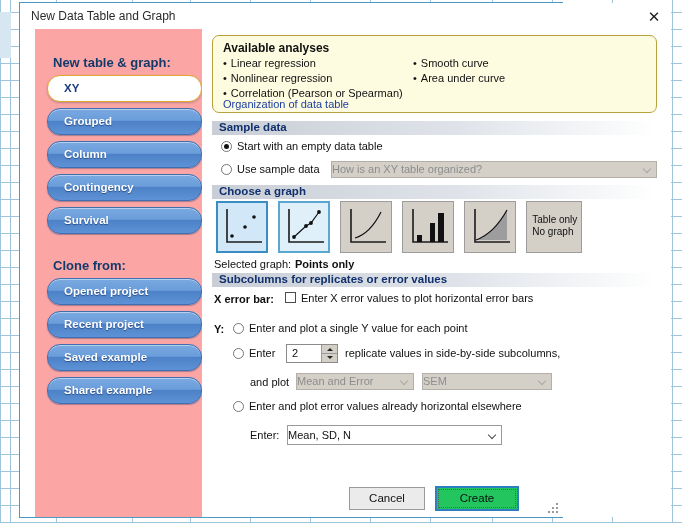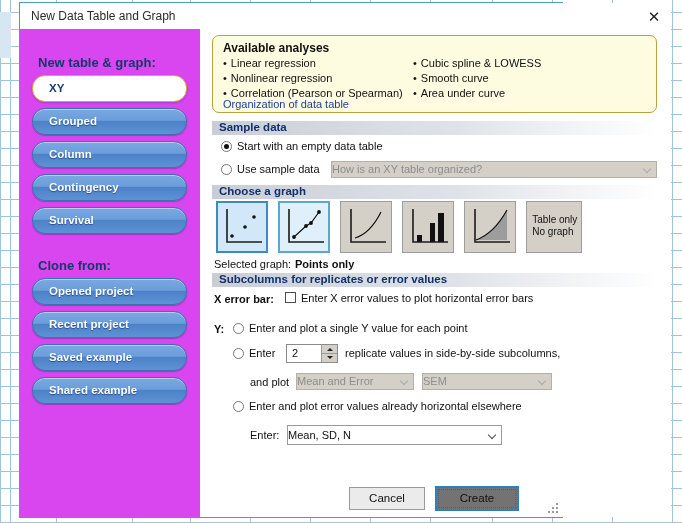--- a/index.html
+++ b/index.html
@@ -27,22 +27,22 @@
   #close-btn{
     position:absolute;right:6px;top:3px;width:22px;height:20px;
     display:flex;align-items:center;justify-content:center;
     font-size:15px;color:#1d1d1d;cursor:default;line-height:1;
   }
   #resize-grip{position:absolute;right:3px;bottom:3px;width:11px;height:11px;}
   #resize-grip i{position:absolute;width:2px;height:2px;background:#9a9a9a;}
 
   
   #sidebar{
-    position:absolute;left:0;top:26px;width:180px;height:488px;
-    background:#d946ef;
+    position:absolute;left:15px;top:26px;width:180px;height:488px;
+    background:#fca5a5;
   }
   .side-heading{
     color:#123a6b;font-weight:bold;font-size:13px;
     margin:0 0 5px 18px;
   }
   .side-btn{
     position:relative;display:block;width:155px;height:27px;margin:0 0 6px 12px;
     border-radius:13px;box-sizing:border-box;
     background:linear-gradient(to bottom,#7ba9e0 0%,#6a9ddb 45%,#4e82c8 50%,#5d92d6 100%);
     border:1px solid #3e6fb0;
@@ -151,21 +151,21 @@
     border-left:5px solid transparent;border-right:5px solid transparent;border-top:5px solid #1a4d86;
   }
 
   
   .btn{
     position:absolute;height:23px;box-sizing:border-box;
     background:#ebebeb;border:1px solid #9a9a9a;
     font-size:11.5px;color:#101010;text-align:center;line-height:21px;cursor:default;
   }
   .btn.default{
-    border:2px solid #2e7fc0;background:#737373;
+    border:2px solid #2e7fc0;background:#22c55e;
   }
   .btn.default .inner{
     position:absolute;left:1px;top:1px;right:1px;bottom:1px;
     border:1px dotted #5a5a5a;line-height:17px;
   }
 </style>
 </head>
 <body>
 
 <div id="bg-sheet">
@@ -242,21 +242,20 @@
   <div id="content">
 
     <div id="analyses-box">
       <div id="analyses-title">Available analyses</div>
       <div class="an-col left">
         <div class="an-item">Linear regression</div>
         <div class="an-item">Nonlinear regression</div>
         <div class="an-item">Correlation (Pearson or Spearman)</div>
       </div>
       <div class="an-col right">
-        <div class="an-item">Cubic spline &amp; LOWESS</div>
         <div class="an-item">Smooth curve</div>
         <div class="an-item">Area under curve</div>
       </div>
       <div id="analyses-link">Organization of data table</div>
     </div>
 
     <div class="sec-head" style="top:92px">
       <span>Sample data</span>
     </div>
 

